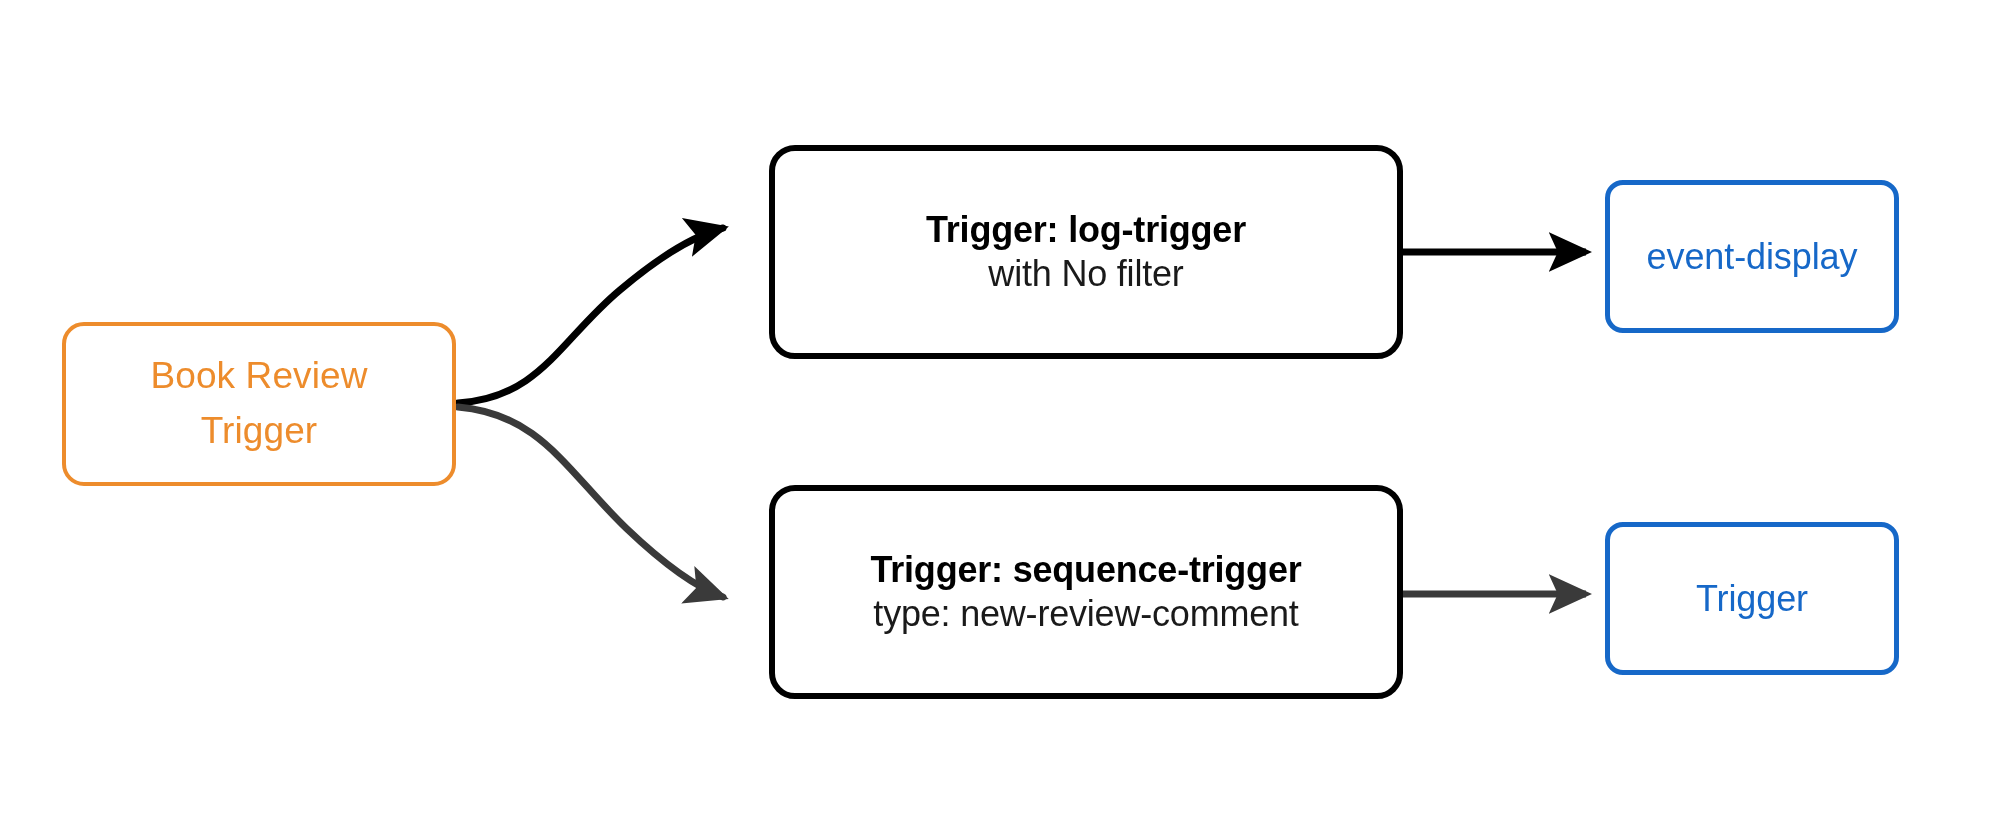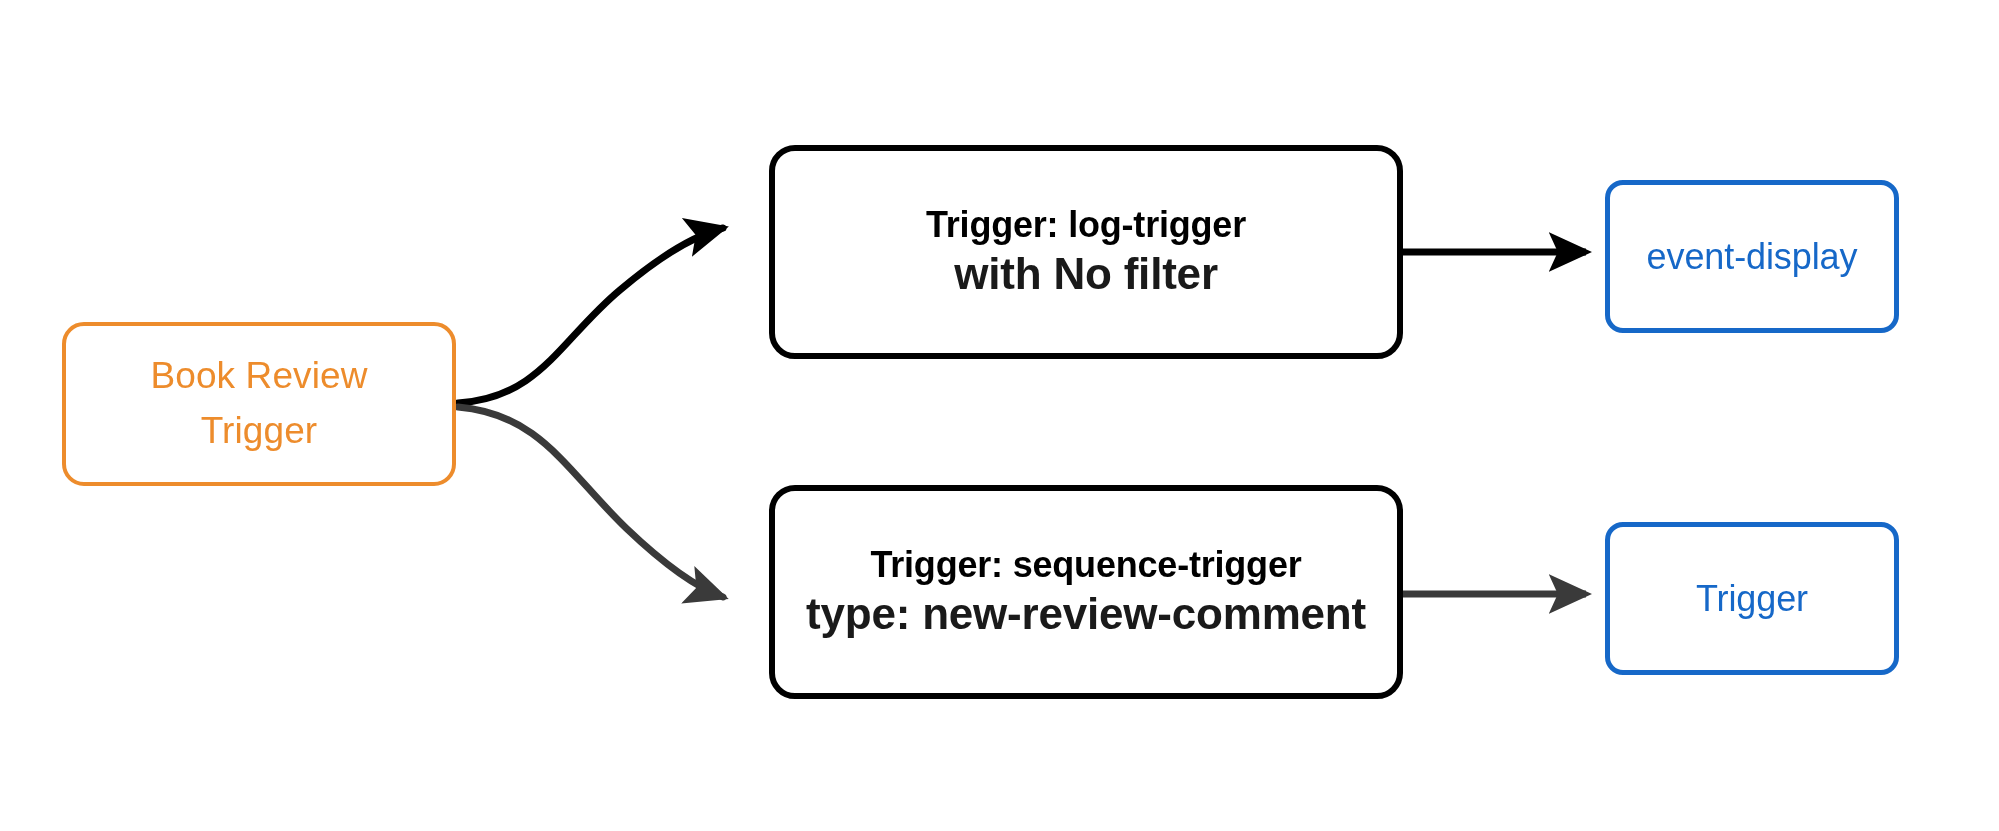--- a/index.html
+++ b/index.html
@@ -65,22 +65,22 @@
   .node-trigger.trigger-bottom { top: 485px; }
   .node-trigger .title-line {
     color: #000000;
     font-size: 36px;
     font-weight: 700;
     line-height: 1.22;
     letter-spacing: -0.2px;
   }
   .node-trigger .sub-line {
     color: #1a1a1a;
-    font-size: 44px;
-    font-weight: 700;
+    font-size: 36px;
+    font-weight: 400;
     line-height: 1.22;
     letter-spacing: -0.2px;
   }
   
   .node-sink {
     left: 1605px;
     width: 294px;
     height: 153px;
     border: 5px solid #1668C8;
     border-radius: 18px;

